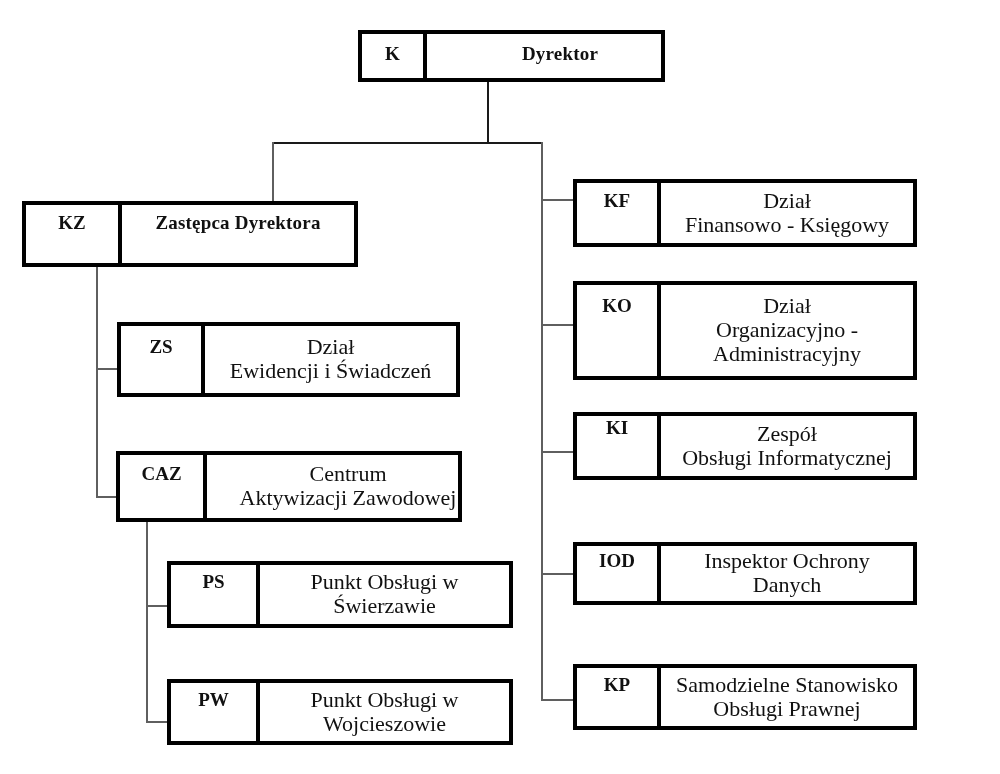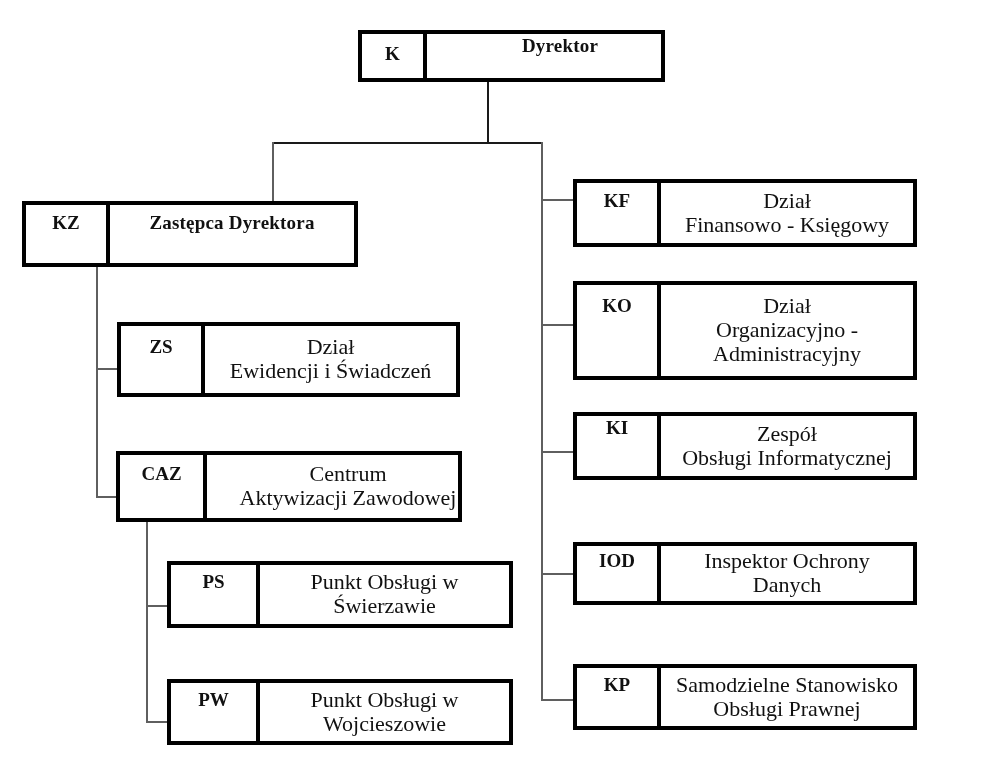--- a/index.html
+++ b/index.html
@@ -41,25 +41,25 @@
 
   <div class="conn" style="left:541px; top:142px; width:2px;   height:559px;"></div>
   <div class="conn" style="left:541px; top:199px; width:33px;  height:2px;"></div>
   <div class="conn" style="left:541px; top:324px; width:33px;  height:2px;"></div>
   <div class="conn" style="left:541px; top:451px; width:33px;  height:2px;"></div>
   <div class="conn" style="left:541px; top:573px; width:33px;  height:2px;"></div>
   <div class="conn" style="left:541px; top:699px; width:33px;  height:2px;"></div>
 
   <div class="node" style="left:358px; top:30px; width:307px; height:52px;">
     <div class="code" style="width:65px; padding-top:8px;">K</div>
-    <div class="label bold" style="margin-left:32px;">Dyrektor</div>
+    <div class="label bold" style="padding-top:8px;margin-left:32px;">Dyrektor</div>
   </div>
 
   <div class="node" style="left:22px; top:201px; width:336px; height:66px;">
-    <div class="code" style="width:84px; padding-top:6px;">KZ</div>
+    <div class="code" style="width:96px; padding-top:6px;">KZ</div>
     <div class="label bold" style="padding-top:6px;border-radius:21px;">Zastępca Dyrektora</div>
   </div>
 
   <div class="node" style="left:117px; top:322px; width:343px; height:75px;">
     <div class="code" style="width:84px; padding-top:9px;">ZS</div>
     <div class="label" style="padding-top:9px;">Dział
 Ewidencji i Świadczeń</div>
   </div>
 
   <div class="node" style="left:116px; top:451px; width:346px; height:71px;gap:31px;">

